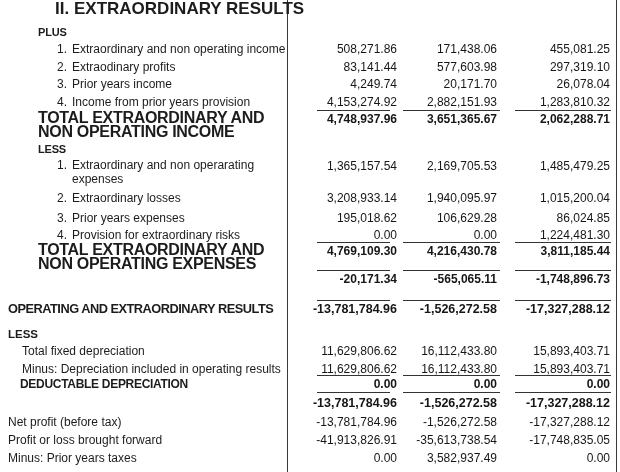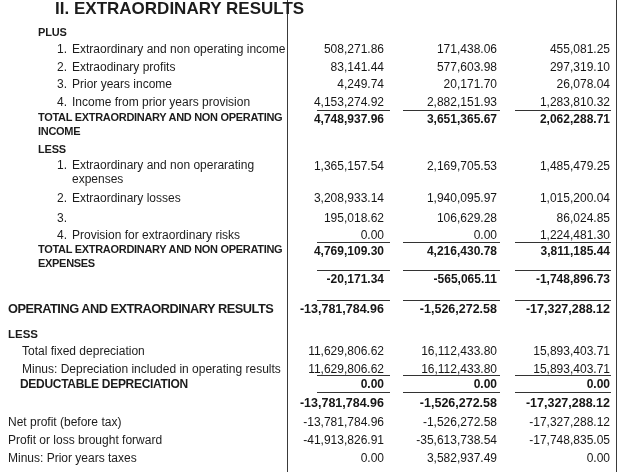--- a/index.html
+++ b/index.html
@@ -22,29 +22,29 @@
     white-space:normal;
   }
   
   .t-title{font-weight:700;font-size:17px;display:flex;padding-left:10px;margin-left:45px;}
   .t-title .pfx{flex:none;width:19px;}
   .t-sec{font-weight:700;font-size:11px;letter-spacing:-0.2px;padding-left:38px;}
   .t-sec0{font-weight:700;font-size:11.5px;padding-left:8px;}
   .t-item{display:flex;padding-left:57px;}
   .t-item .no{flex:none;width:15px;}
   .t-item .tx{flex:1;}
-  .t-totalsub{font-weight:700;font-size:11px;letter-spacing:-0.3px;padding-left:38px;line-height:13.5px;padding-top:1px;}
+  .t-totalsub{font-weight:700;font-size:16px;letter-spacing:-0.3px;padding-left:38px;line-height:13.5px;padding-top:1px;}
   .t-total{font-weight:700;font-size:12.5px;letter-spacing:-0.2px;padding-left:8px;}
   .t-grand{font-weight:700;font-size:12.8px;letter-spacing:-0.5px;padding-left:8px;margin-top:12px;}
   .t-total0{font-weight:700;font-size:12px;letter-spacing:-0.3px;padding-left:20px;}
   .t-plain{padding-left:22px;}
   .t-plain0{padding-left:8px;}
   
   .val{position:absolute;top:2px;font-size:12px;white-space:nowrap;color:#161616;}
-  .v1{right:236px;}
+  .v1{right:223px;}
   .v2{right:123px;}
   .v3{right:10px;}
   .vb{font-weight:700;}
   .vbig{font-weight:700;font-size:12.5px;}
   
   .bs{position:absolute;top:0;height:0;border-top:1px solid #333;}
   .b1{left:317px;width:73px;}
   .b2{left:403px;width:97px;}
   .b3{left:515px;width:96px;}
 </style>
@@ -132,20 +132,21 @@
         <span class="no">2.</span>
         <span class="tx">Extraordinary losses</span>
       </div>
     <span class="val v1" style="top:3px">3,208,933.14</span>
     <span class="val v2" style="top:3px">1,940,095.97</span>
     <span class="val v3" style="top:3px">1,015,200.04</span>
   </div>
   <div class="row" style="height:17.5px">
     <div class="lab t-item">
         <span class="no">3.</span>
+        <span class="tx">Prior years expenses</span>
       </div>
     <span class="val v1">195,018.62</span>
     <span class="val v2">106,629.28</span>
     <span class="val v3">86,024.85</span>
   </div>
   <div class="row" style="height:16px">
     <div class="lab t-item">
         <span class="no">4.</span>
         <span class="tx">Provision for extraordinary risks</span>
       </div>

